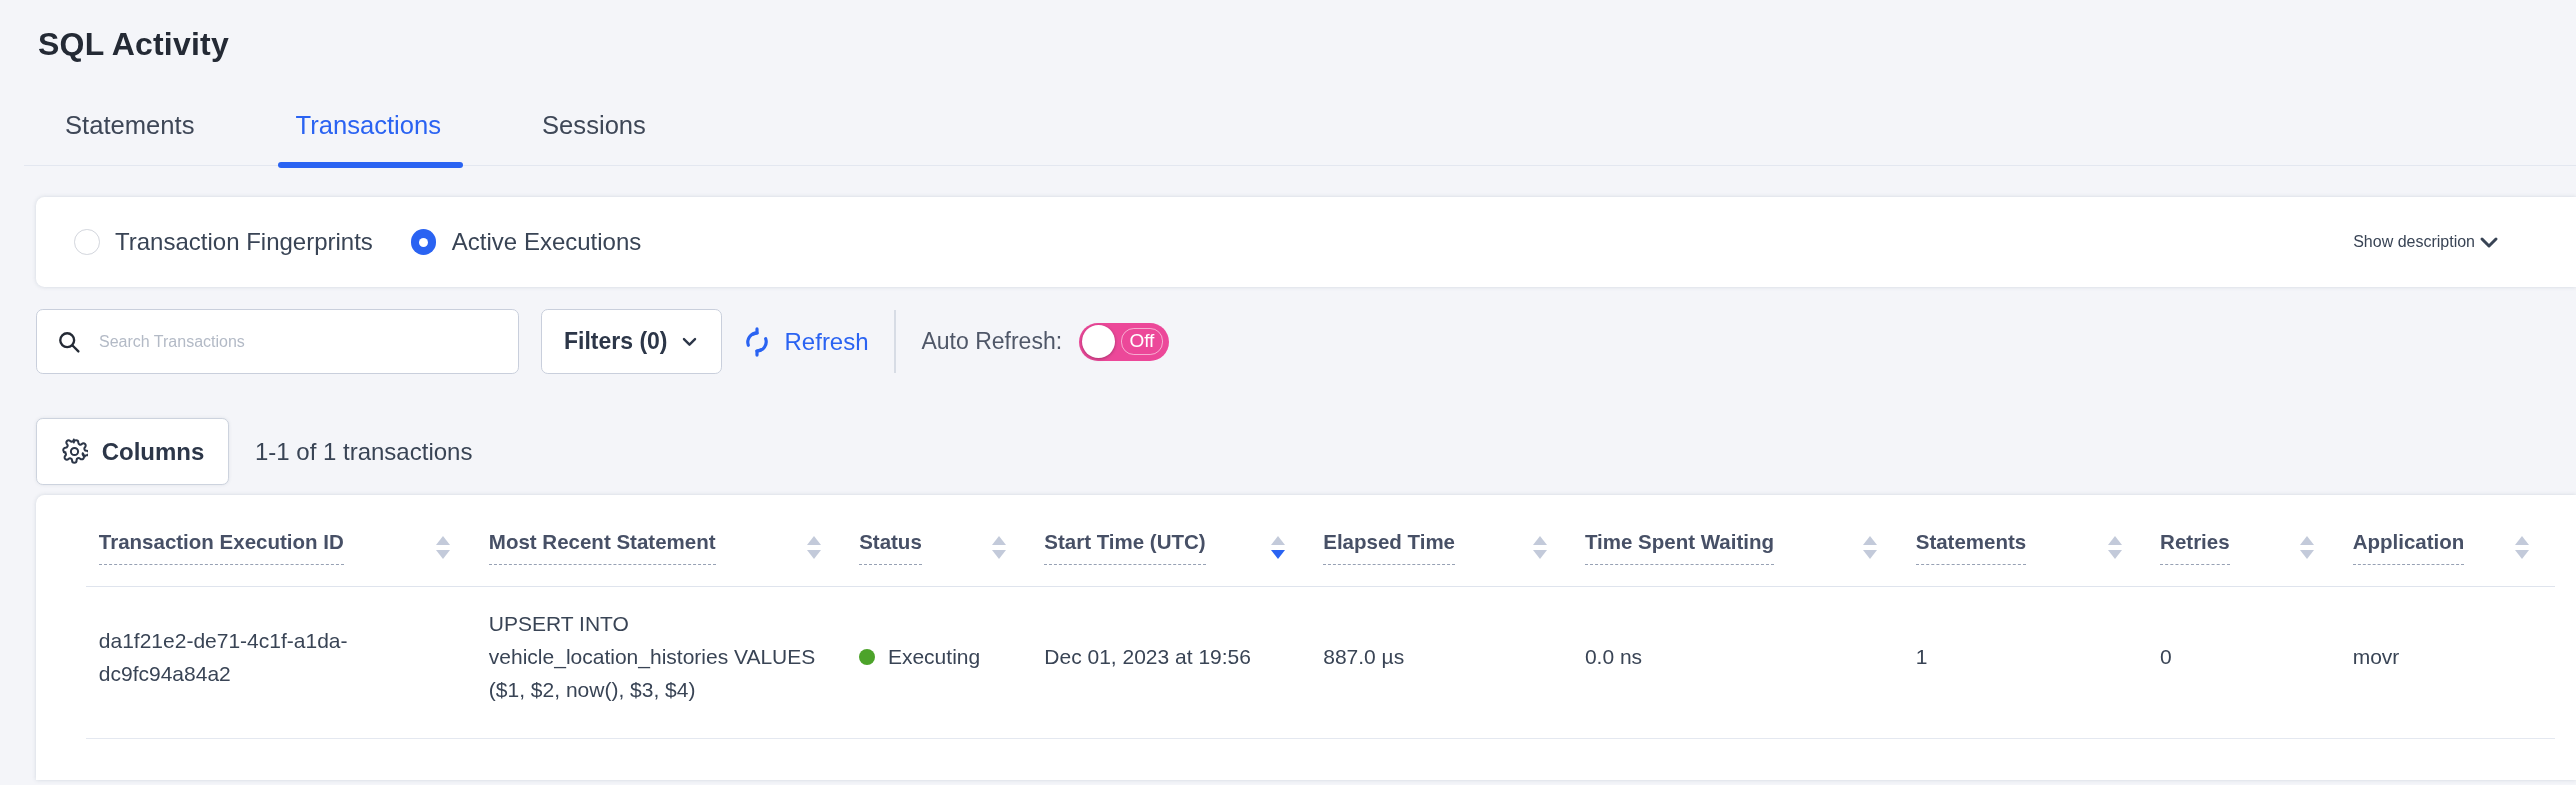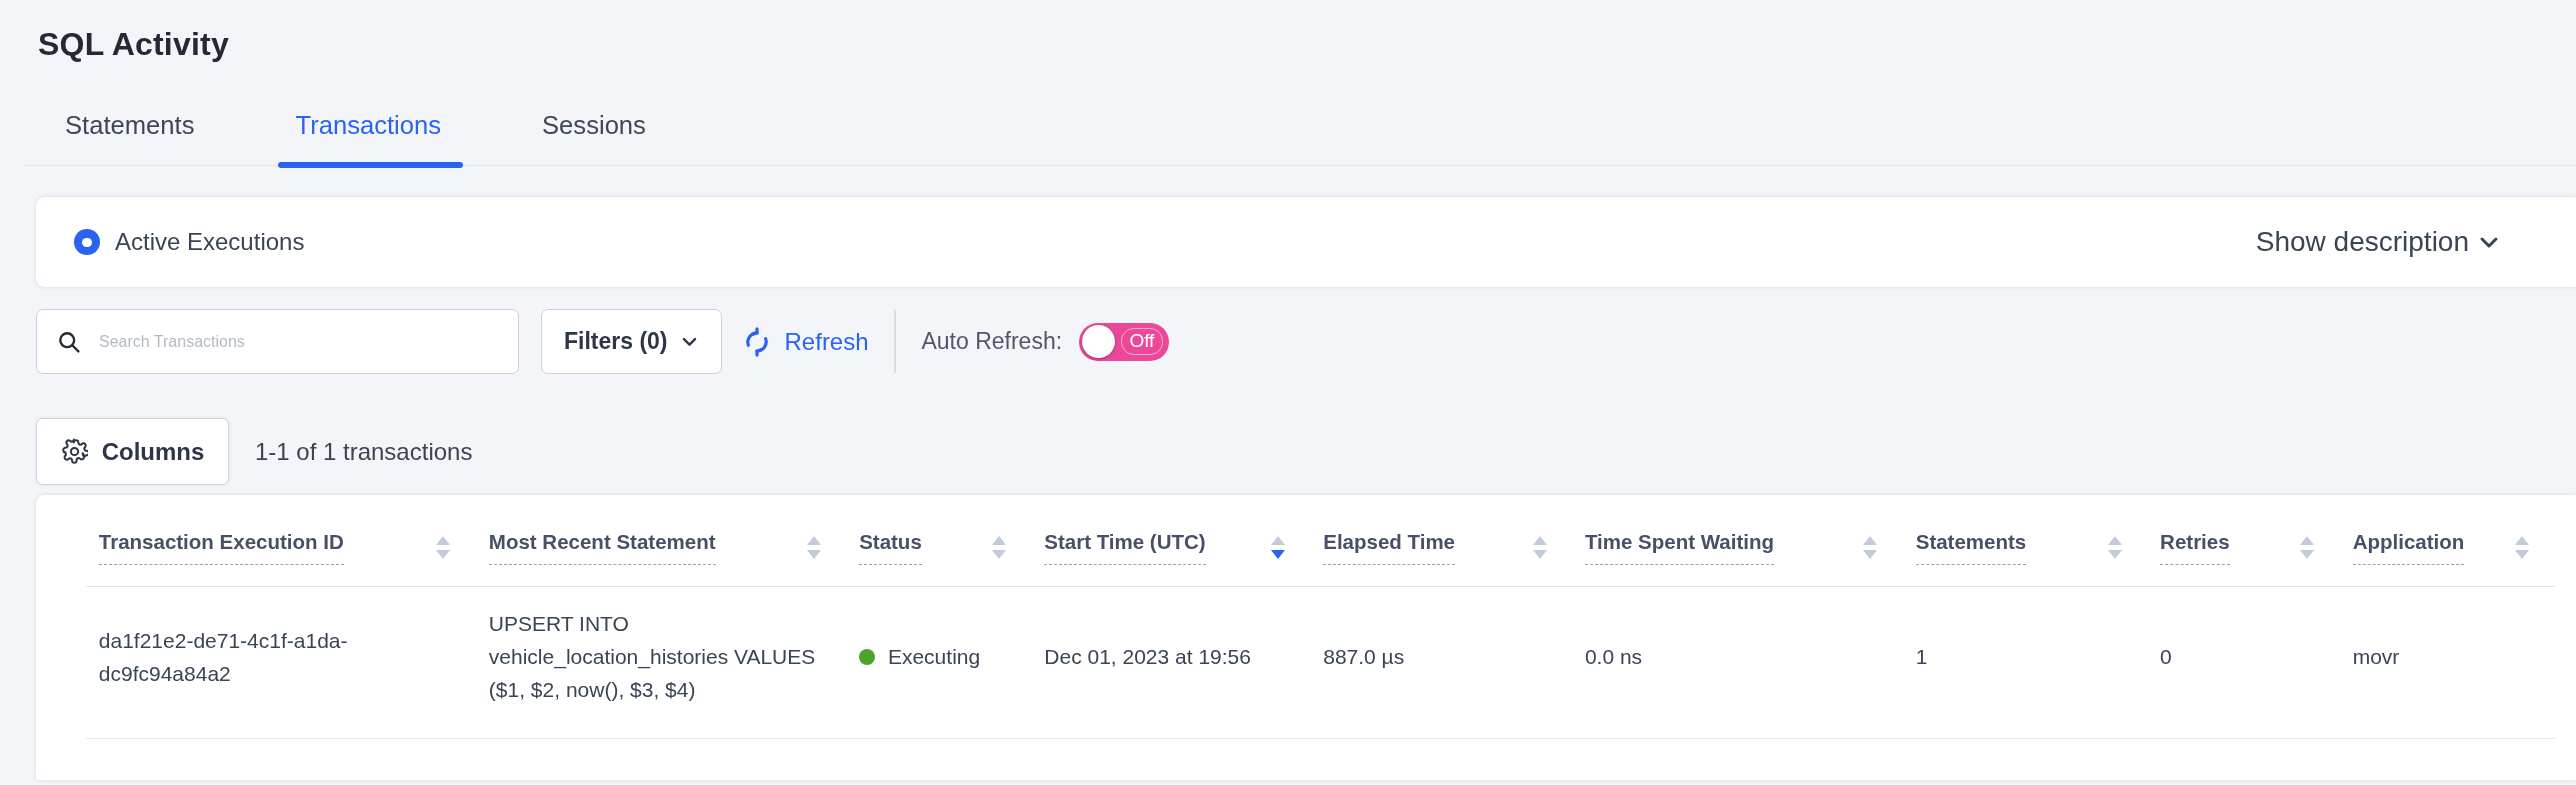--- a/index.html
+++ b/index.html
@@ -53,22 +53,22 @@
   .radio-item.selected .radio-circle {
     border: none; background: #2a63f2; position: relative;
   }
   .radio-item.selected .radio-circle::after {
     content: ""; position: absolute; left: 50%; top: 50%;
     width: 9.4px; height: 9.4px; margin: -4.7px 0 0 -4.7px;
     background: #fff; border-radius: 50%;
   }
   .radio-label { font-size: 24px; color: #394455; margin-left: 15.4px; }
   .show-description {
-    margin-left: auto; display: flex; align-items: center; gap: 8px;
-    font-size: 28px; color: #394455; cursor: pointer;
+    margin-left: auto; display: flex; align-items: center; gap: 2px;
+    font-size: 16px; color: #394455; cursor: pointer;
   }
 
   
   .controls-row {
     display: flex; align-items: center;
     margin: 22px 0 0 36px; height: 65px;
   }
   .search-box {
     width: 483px; height: 65px; background: #fff;
     border: 1.7px solid #c9cfdc; border-radius: 6.8px;
@@ -169,20 +169,24 @@
 
 <div class="page-title">SQL Activity</div>
 
 <div class="tabs">
   <div class="tab">Statements</div>
   <div class="tab active">Transactions</div>
   <div class="tab">Sessions</div>
 </div>
 
 <div class="card radio-card">
+  <div class="radio-item">
+    <span class="radio-circle"></span>
+    <span class="radio-label">Transaction Fingerprints</span>
+  </div>
   <div class="radio-item selected">
     <span class="radio-circle"></span>
     <span class="radio-label">Active Executions</span>
   </div>
   <div class="show-description">
     <span>Show description</span>
     <svg class="icon-svg" width="24" height="24" viewBox="0 0 24 24" fill="none" stroke="#394455" stroke-width="3" stroke-linecap="round" stroke-linejoin="round">
         <polyline points="5 9 12 16 19 9"></polyline>
       </svg>
   </div>

